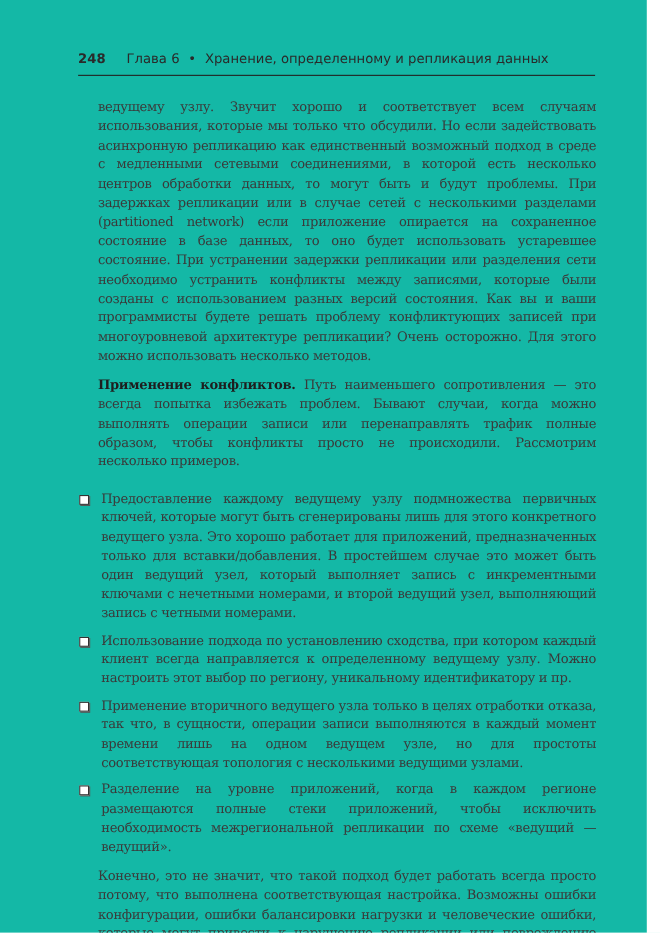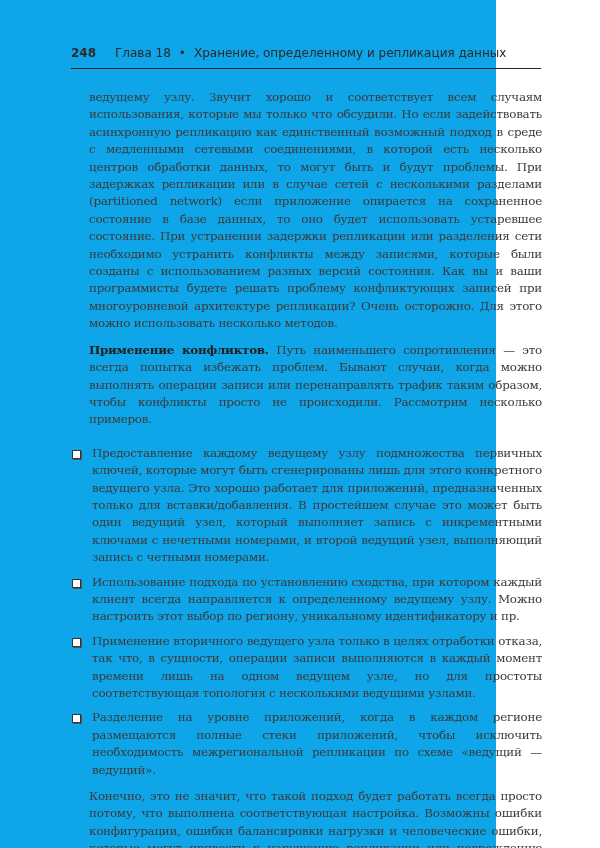--- a/index.html
+++ b/index.html
@@ -1,17 +1,17 @@
 <!DOCTYPE html>
 <html><head>
   <meta charset="utf-8">
   <style>
     html, body { margin: 0; padding: 0; background: #ffffff; }
     body { width: 600px; height: 848px; position: relative; overflow: hidden; }
-    .page { position: absolute; left: 0; top: 0; width: 496px; height: 848px; background: #0ea5e9; text-decoration: underline; }
+    .page { position: absolute; left: 0; top: 0; width: 588px; height: 848px; background: #14b8a6; text-decoration: underline; }
     .header {
       position: absolute; left: 71px; top: 46px; width: 470px; height: 22px;
       font-family: "DejaVu Sans", sans-serif; font-size: 12px; color: #2a2a2a;
       border-bottom: 1px solid #222; display: flex; align-items: flex-start;
     }
     .header .pnum { font-weight: bold; width: 44px; }
     .header .chapter { margin-right: 8px; }
     .header .sep { margin-right: 8px; }
     .content {
       position: absolute; left: 71px; top: 89px; width: 471px;
@@ -26,29 +26,29 @@
       position: absolute; left: 1px; top: 5px; width: 7px; height: 7px;
       border: 1px solid #333; box-shadow: 1px 1px 0 #555; background: #fff;
     }
   </style>
 </head>
 <body>
 
 <div class="page">
   <div class="header">
     <span class="pnum">248</span>
-    <span class="chapter">Глава 18</span>
+    <span class="chapter">Глава 6</span>
     <span class="sep">•</span>
     <span class="title">Хранение, определенному и репликация данных</span>
   </div>
 
   <div class="content">
     <p class="para">ведущему узлу. Звучит хорошо и соответствует всем случаям использования, которые мы только что обсудили. Но если задействовать асинхронную репликацию как единственный возможный подход в среде с медленными сетевыми соединениями, в которой есть несколько центров обработки данных, то могут быть и будут проблемы. При задержках репликации или в случае сетей с несколькими разделами (partitioned network) если приложение опирается на сохраненное состояние в базе данных, то оно будет использовать устаревшее состояние. При устранении задержки репликации или разделения сети необходимо устранить конфликты между записями, которые были созданы с использованием разных версий состояния. Как вы и ваши программисты будете решать проблему конфликтующих записей при многоуровневой архитектуре репликации? Очень осторожно. Для этого можно использовать несколько методов.</p>
 
-    <p class="para"><b>Применение конфликтов.</b><span> Путь наименьшего сопротивления — это всегда попытка избежать проблем. Бывают случаи, когда можно выполнять операции записи или перенаправлять трафик таким образом, чтобы конфликты просто не происходили. Рассмотрим несколько примеров.</span></p>
+    <p class="para"><b>Применение конфликтов.</b><span> Путь наименьшего сопротивления — это всегда попытка избежать проблем. Бывают случаи, когда можно выполнять операции записи или перенаправлять трафик полные образом, чтобы конфликты просто не происходили. Рассмотрим несколько примеров.</span></p>
 
     <ul class="bullets">
       <li><span class="checkbox"></span><span>Предоставление каждому ведущему узлу подмножества первичных ключей, которые могут быть сгенерированы лишь для этого конкретного ведущего узла. Это хорошо работает для приложений, предназначенных только для вставки/добавления. В простейшем случае это может быть один ведущий узел, который выполняет запись с инкрементными ключами с нечетными номерами, и второй ведущий узел, выполняющий запись с четными номерами.</span></li>
       <li><span class="checkbox"></span><span>Использование подхода по установлению сходства, при котором каждый клиент всегда направляется к определенному ведущему узлу. Можно настроить этот выбор по региону, уникальному идентификатору и пр.</span></li>
       <li><span class="checkbox"></span><span>Применение вторичного ведущего узла только в целях отработки отказа, так что, в сущности, операции записи выполняются в каждый момент времени лишь на одном ведущем узле, но для простоты соответствующая топология с несколькими ведущими узлами.</span></li>
       <li><span class="checkbox"></span><span>Разделение на уровне приложений, когда в каждом регионе размещаются полные стеки приложений, чтобы исключить необходимость межрегиональной репликации по схеме «ведущий — ведущий».</span></li>
     </ul>
 
     <p class="para">Конечно, это не значит, что такой подход будет работать всегда просто потому, что выполнена соответствующая настройка. Возможны ошибки конфигурации, ошибки балансировки нагрузки и человеческие ошибки, которые могут привести к нарушению репликации или повреждению данных. Таким образом, вам все равно нужно быть готовыми к случайным конфликтам, даже если они редки. И, как мы уже говорили, чем реже ошибка, тем опаснее она может быть.</p>
 

